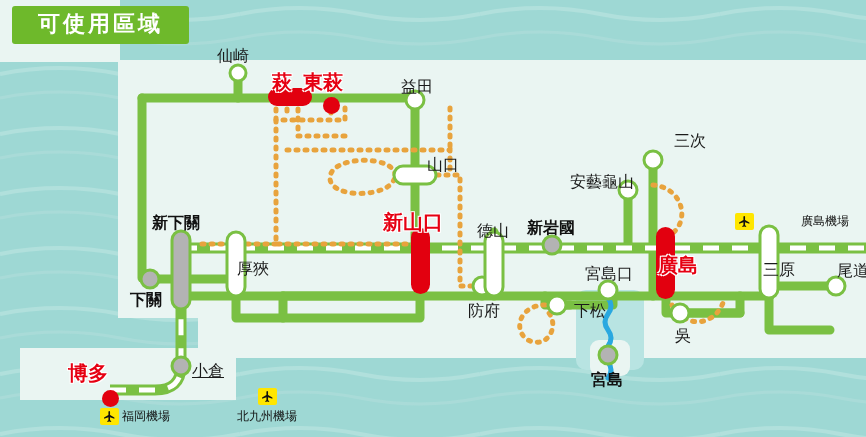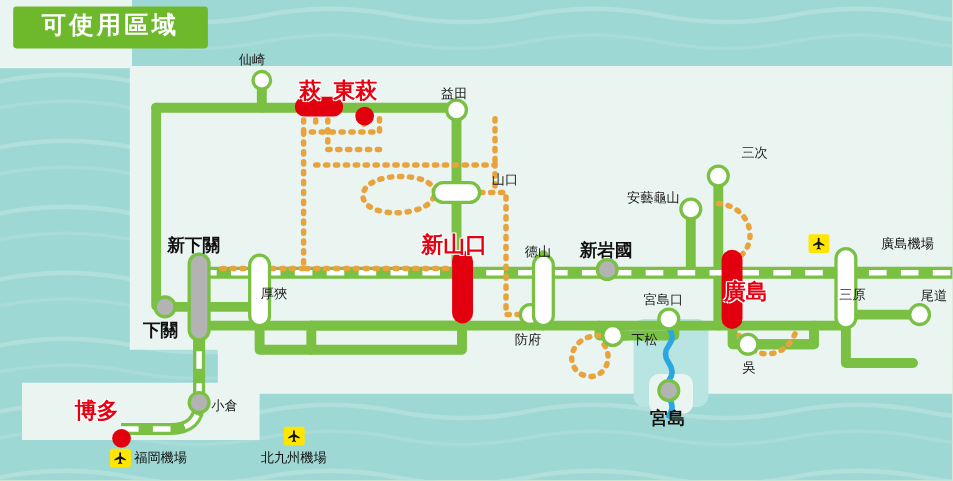--- a/index.html
+++ b/index.html
@@ -13,21 +13,21 @@
     overflow: hidden;
     background: #fef9c3;
   }
   #map-svg { position: absolute; left: 0; top: 0; }
   .lbl {
     position: absolute;
     white-space: nowrap;
     line-height: 1;
     font-family: "DejaVu Sans", "Liberation Sans", sans-serif;
   }
-  .lbl-small { font-size: 12px; color: #1a1a1a; font-weight: 400; }
+  .lbl-small { font-size: 16px; color: #1a1a1a; font-weight: 400; }
   .lbl-mid   { font-size: 16px; color: #111111; font-weight: 700; }
   .lbl-red   { font-size: 20px; color: #e60012; font-weight: 700;
                text-shadow: -1px -1px 0 #fff, 1px -1px 0 #fff,
                             -1px 1px 0 #fff, 1px 1px 0 #fff; }
   .banner {
     position: absolute; left: 12px; top: 6px;
     background: #6eb92b;
     padding: 7px 26px 9px 26px;
     border-radius: 3px;
   }
@@ -185,36 +185,36 @@
       </g>
   </svg>
 
   <div class="banner">
     <span class="banner-text">可使用區域</span>
   </div>
 
   <div id="station-labels">
       <div class="lbl lbl-small" style="left: 217px; top: 48px;">仙崎</div>
       <div class="lbl lbl-small" style="left: 401px; top: 79px;">益田</div>
-      <div class="lbl lbl-small" style="left: 427px; top: 157px; margin-left: 20px;">山口</div>
+      <div class="lbl lbl-small" style="left: 427px; top: 157px;">山口</div>
       <div class="lbl lbl-mid" style="left: 152px; top: 215px;">新下關</div>
       <div class="lbl lbl-mid" style="left: 130px; top: 292px;">下關</div>
       <div class="lbl lbl-small" style="left: 237px; top: 261px;">厚狹</div>
       <div class="lbl lbl-small" style="left: 468px; top: 303px;">防府</div>
       <div class="lbl lbl-small" style="left: 477px; top: 223px;">德山</div>
       <div class="lbl lbl-mid" style="left: 527px; top: 220px;">新岩國</div>
       <div class="lbl lbl-small" style="left: 574px; top: 303px;">下松</div>
       <div class="lbl lbl-small" style="left: 585px; top: 266px;">宮島口</div>
       <div class="lbl lbl-mid" style="left: 591px; top: 372px;">宮島</div>
       <div class="lbl lbl-small" style="left: 570px; top: 174px;">安藝龜山</div>
       <div class="lbl lbl-small" style="left: 640px; top: 133px; margin-left: 34px;">三次</div>
       <div class="lbl lbl-small" style="left: 675px; top: 328px;">吳</div>
       <div class="lbl lbl-small" style="left: 763px; top: 262px;">三原</div>
       <div class="lbl lbl-small" style="left: 822px; top: 263px; margin-left: 15px;">尾道</div>
-      <div class="lbl lbl-small" style="left: 192px; top: 363px;">小倉</div>
+      <div class="lbl lbl-small" style="left: 192px; top: 363px; text-decoration: underline;">小倉</div>
     </div>
 
   <div id="highlight-labels">
       <div class="lbl lbl-red" style="left: 272px; top: 72px;">萩</div>
       <div class="lbl lbl-red" style="left: 303px; top: 72px;">東萩</div>
       <div class="lbl lbl-red" style="left: 383px; top: 212px;">新山口</div>
       <div class="lbl lbl-red" style="left: 658px; top: 255px;">廣島</div>
       <div class="lbl lbl-red" style="left: 68px; top: 363px;">博多</div>
     </div>
 

